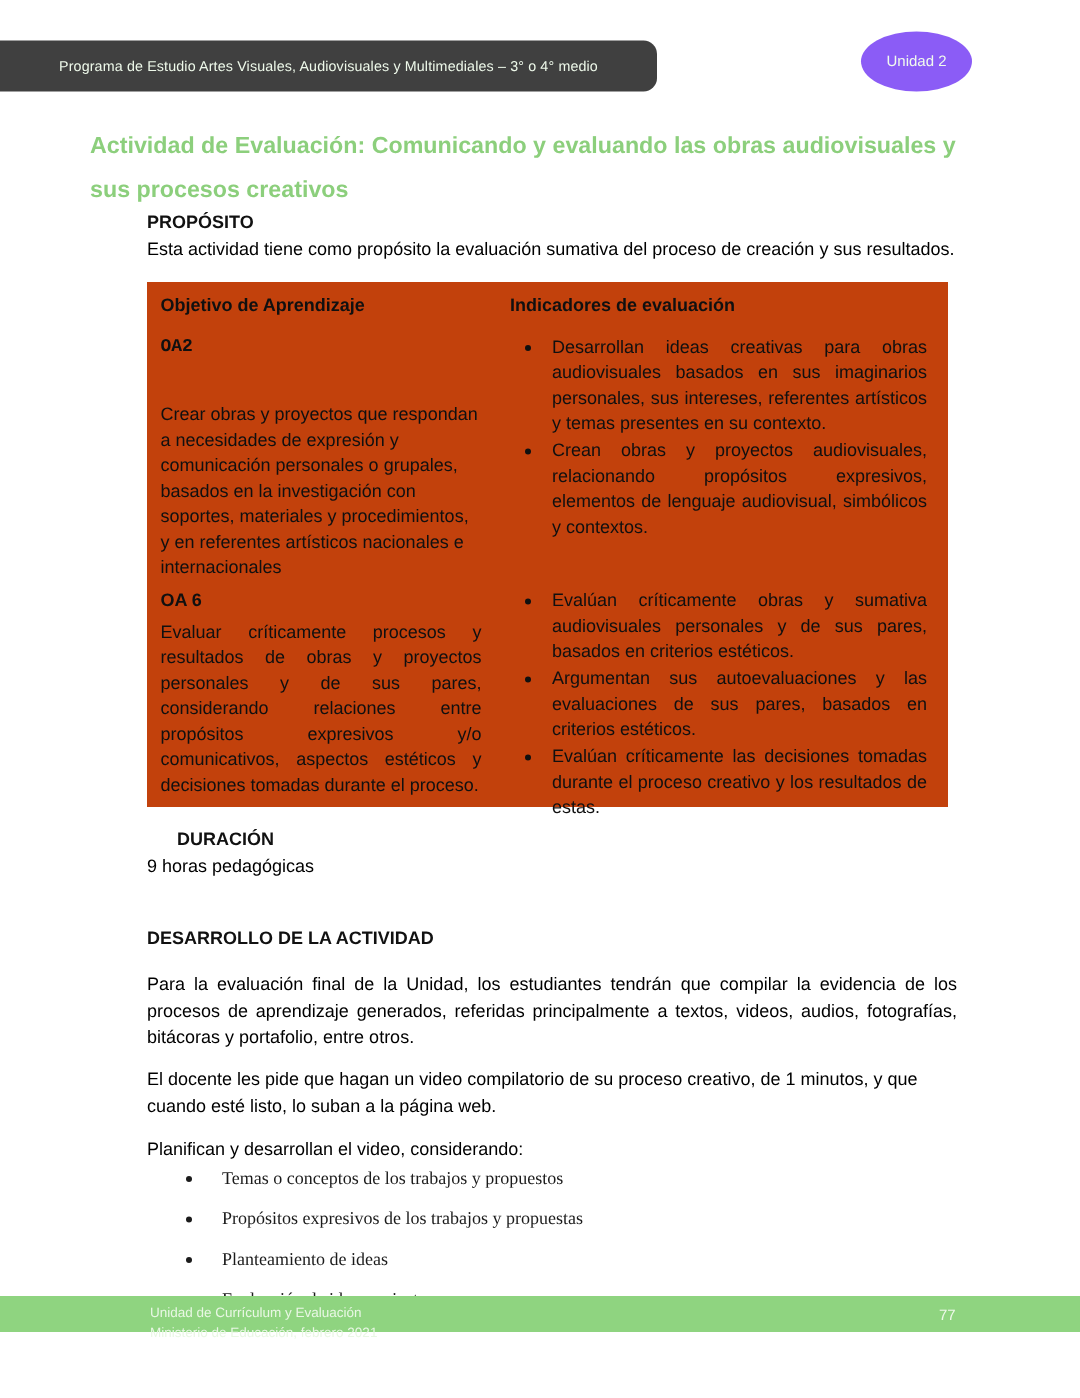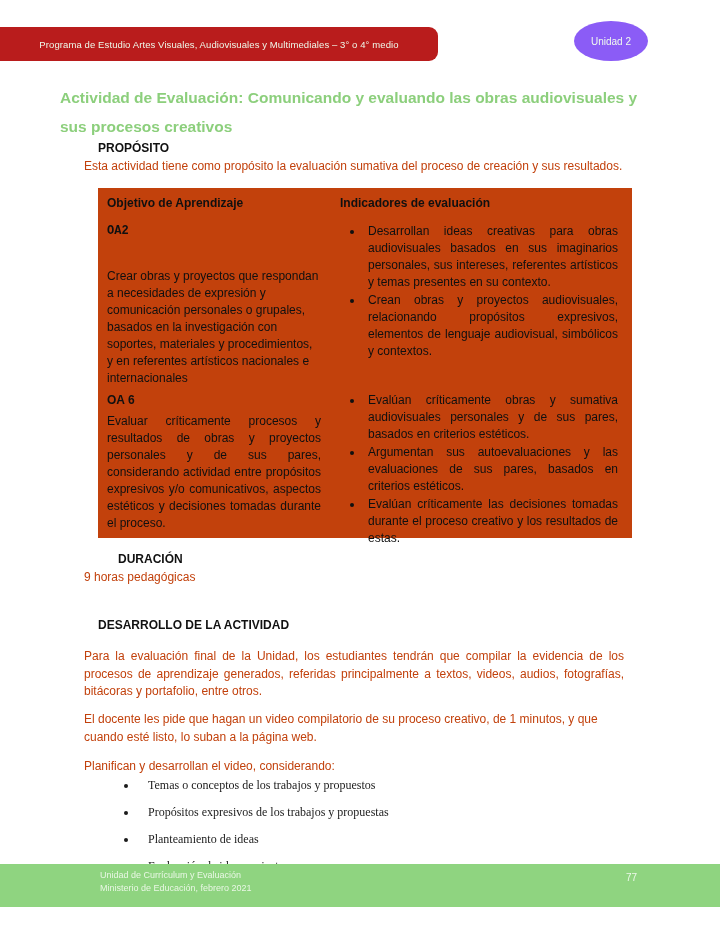--- a/index.html
+++ b/index.html
@@ -8,21 +8,21 @@
     background:#ffffff;
     font-family:"Liberation Sans","DejaVu Sans",sans-serif;
     color:#1b1b1b;
     position:relative;
     overflow:hidden;
   }
   
   .top-bar{
     position:absolute;left:0;top:27px;
     width:438px;height:34px;
-    background:#b91c1c;
+    background:#404040;
     border-radius:0 9px 9px 0;
     display:flex;align-items:center;justify-content:center;
   }
   .top-bar span{
     font-size:9.5px;color:#eef9ea;letter-spacing:.1px;
   }
   .unit-badge{
     position:absolute;left:574px;top:21px;
     width:74px;height:40px;
     background:#8b5cf6;
@@ -36,22 +36,22 @@
     color:#8ccf7c;
     font-weight:bold;
     font-size:15.5px;line-height:29px;
   }
   
   .sec-heading{
     position:absolute;left:98px;
     font-size:12px;font-weight:bold;color:#111;
   }
   .body-text{
-    position:absolute;left:84px;width:540px;
-    font-size:12px;line-height:17.5px;color:#c2410c;
+    position:absolute;left:98px;width:540px;
+    font-size:12px;line-height:17.5px;color:#000000;
   }
   .justify{text-align:justify;}
   
   .oa-table{
     position:absolute;left:98px;top:188px;
     width:534px;height:350px;
     background:#c2410c;
     box-sizing:border-box;
     font-size:12px;line-height:17px;color:#101010;
   }
@@ -78,21 +78,21 @@
   .plan-list{
     position:absolute;left:122px;top:777px;width:480px;
     margin:0;padding:0 0 0 16px;
     list-style:disc outside;
     font-size:12px;line-height:17px;font-family:Liberation Serif, serif;
   }
   .plan-list li{margin-bottom:10px;padding-left:10px;}
   
   .footer-bar{
     position:absolute;left:0;top:864px;
-    width:720px;height:43px;
+    width:720px;height:24px;
     background:#8fd480;
   }
   .footer-credits{
     position:absolute;left:100px;top:5px;
     font-size:9px;line-height:12.5px;color:#e9f7e4;
   }
   .footer-page{
     position:absolute;left:626px;top:8px;
     font-size:10px;color:#eef9ea;
   }
@@ -124,21 +124,21 @@
     </div>
     <div class="oa-cell">
       <ul class="ind-list">
         <li>Desarrollan ideas creativas para obras audiovisuales basados en sus imaginarios personales, sus intereses, referentes artísticos y temas presentes en su contexto.</li>
         <li>Crean obras y proyectos audiovisuales, relacionando propósitos expresivos, elementos de lenguaje audiovisual, simbólicos y contextos.</li>
       </ul>
     </div>
 
     <div class="oa-cell">
       <div class="oa-code">OA 6</div>
-      <div class="oa-desc justify">Evaluar críticamente procesos y resultados de obras y proyectos personales y de sus pares, considerando actividad entre propósitos expresivos y/o comunicativos, aspectos estéticos y decisiones tomadas durante el proceso.</div>
+      <div class="oa-desc justify">Evaluar críticamente procesos y resultados de obras y proyectos personales y de sus pares, considerando relaciones entre propósitos expresivos y/o comunicativos, aspectos estéticos y decisiones tomadas durante el proceso.</div>
     </div>
     <div class="oa-cell">
       <ul class="ind-list">
         <li>Evalúan críticamente obras y sumativa audiovisuales personales y de sus pares, basados en criterios estéticos.</li>
         <li>Argumentan sus autoevaluaciones y las evaluaciones de sus pares, basados en criterios estéticos.</li>
         <li>Evalúan críticamente las decisiones tomadas durante el proceso creativo y los resultados de estas.</li>
       </ul>
     </div>
   </div>
 </div>

